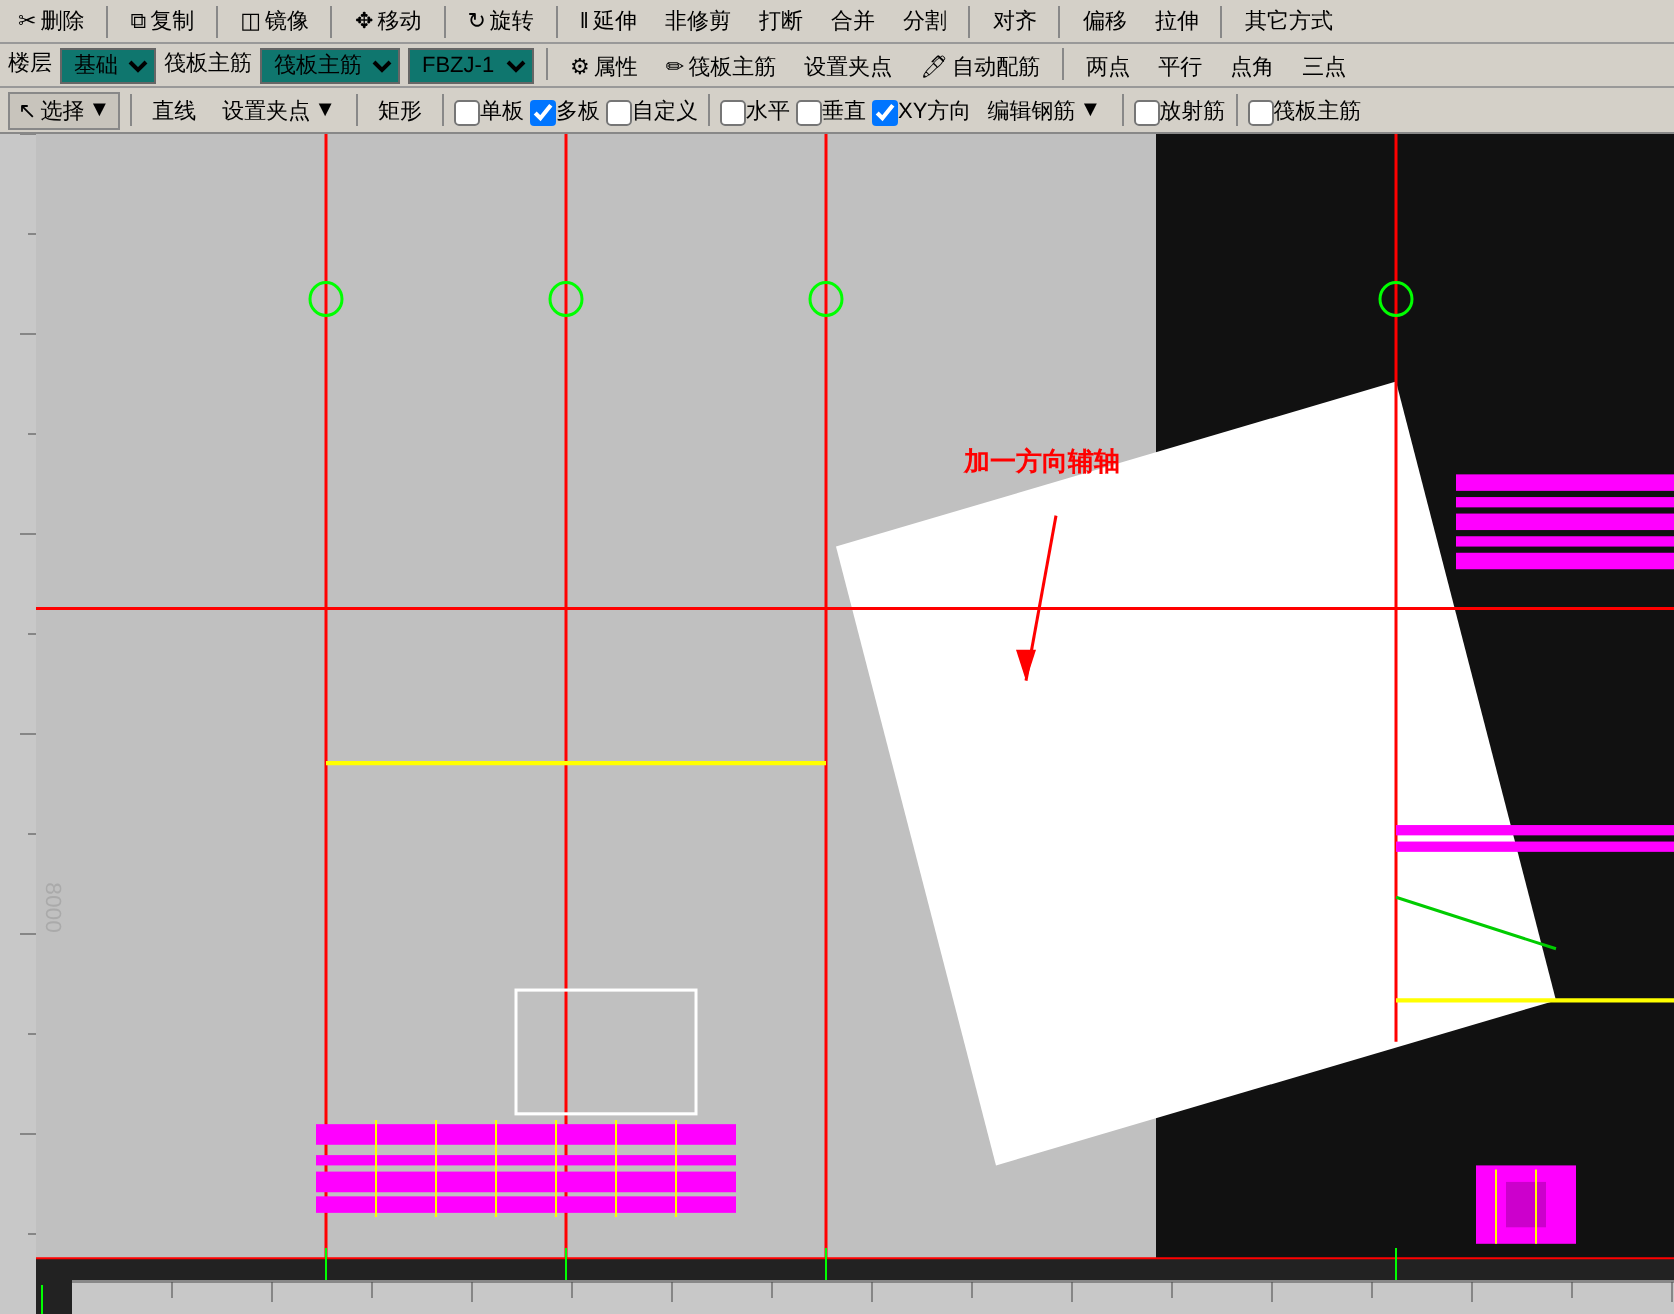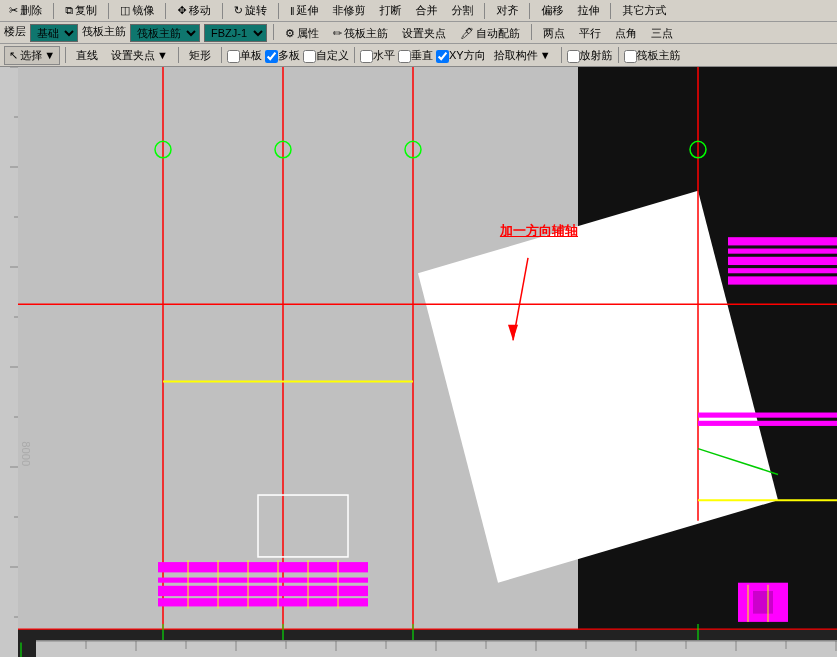--- a/index.html
+++ b/index.html
@@ -281,21 +281,21 @@
     </div>
     <div class="checkbox-item">
       <input type="checkbox" style="">
       <span>垂直</span>
     </div>
     <div class="checkbox-item">
       <input type="checkbox" checked="" style="">
       <span>XY方向</span>
     </div>
     <button class="toolbar-btn">
-      <span>拾取构件</span>
+      <span>编辑钢筋</span>
       <span>▼</span>
     </button>
     <span class="toolbar-separator"></span>
     <div class="checkbox-item">
       <input type="checkbox" style="">
       <span>放射筋</span>
     </div>
     <span class="toolbar-separator"></span>
     <div class="checkbox-item">
       <input type="checkbox" style="">
@@ -400,21 +400,21 @@
       <text x="8" y="375" fill="#aaa" font-size="11" writing-mode="tb" text-anchor="middle">8000</text>
 
       <line x1="510" y1="185" x2="495" y2="265" stroke="red" stroke-width="1.5"></line>
       <polygon points="495,265 490,250 500,250" fill="red"></polygon>
 
       <text x="8" y="580" fill="#00ff00" font-size="11">⊕</text>
       <line x1="3" y1="573" x2="18" y2="573" stroke="#00ff00" stroke-width="1"></line>
       <line x1="3" y1="558" x2="3" y2="573" stroke="#00ff00" stroke-width="1"></line>
     </svg>
 
-    <div class="annotation-label" style="top: 155px; left: 482px; text-decoration: underline;">加一方向辅轴</div>
+    <div class="annotation-label" style="top: 155px; left: 464px;">加一方向辅轴</div>
 
     <div class="ruler-bottom">
       <svg width="100%" height="18">
         <rect width="100%" height="18" fill="#c8c8c8"></rect>
         <line x1="0" y1="0" x2="100%" y2="0" stroke="#888" stroke-width="1"></line>
 
         <line x1="50" y1="0" x2="50" y2="8" stroke="#444" stroke-width="0.5"></line>
         <line x1="100" y1="0" x2="100" y2="10" stroke="#444" stroke-width="0.5"></line>
         <line x1="150" y1="0" x2="150" y2="8" stroke="#444" stroke-width="0.5"></line>
         <line x1="200" y1="0" x2="200" y2="10" stroke="#444" stroke-width="0.5"></line>

